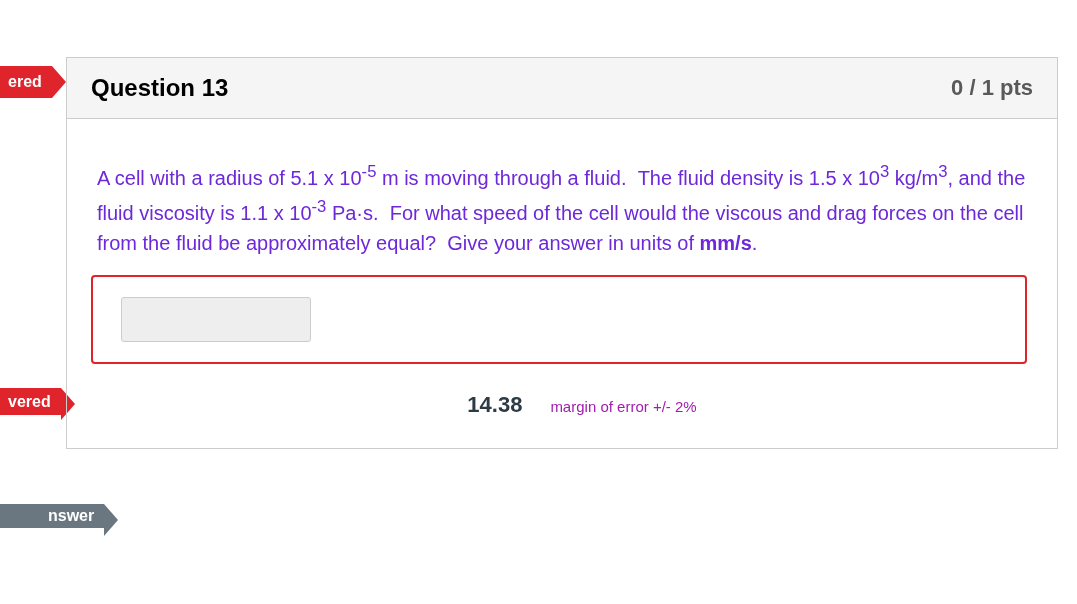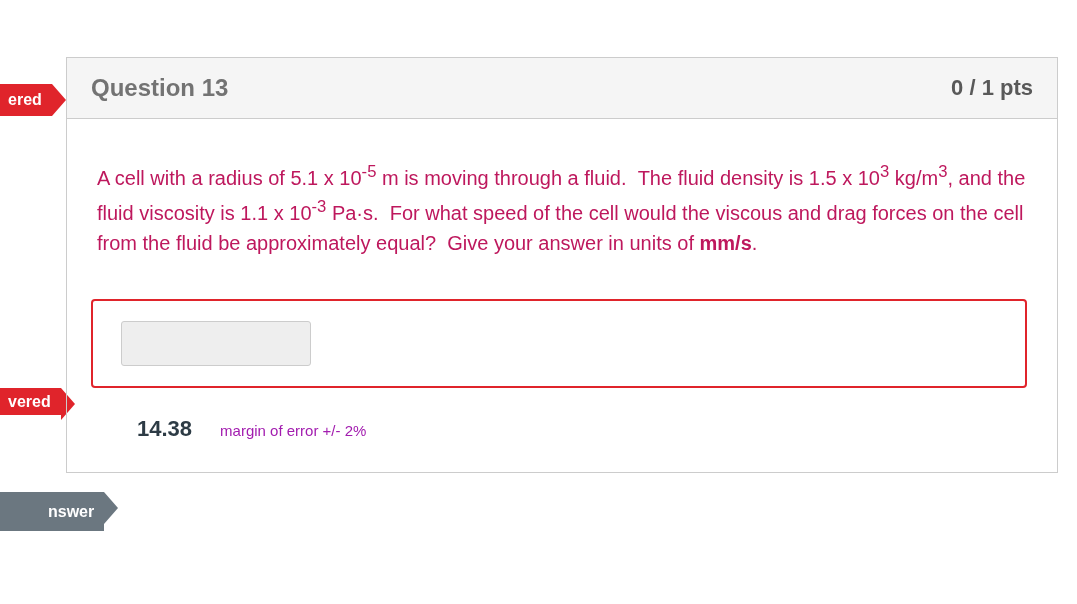--- a/index.html
+++ b/index.html
@@ -26,36 +26,36 @@
       background: #f5f5f5;
       border-bottom: 1px solid #ccc;
       padding: 16px 24px;
       display: flex;
       justify-content: space-between;
       align-items: center;
     }
     .question-title {
       font-size: 24px;
       font-weight: 700;
-      color: #737373;
+      color: #000000;
     }
     .question-points {
       font-size: 22px;
       font-weight: 700;
       color: #595959;
       margin-left: 28px;
     }
     .question-body {
       padding: 40px 30px 30px 30px;
     }
     .question-text {
       font-size: 20px;
       line-height: 1.55;
-      color: #be185d;
-      margin-bottom: 40px;
+      color: #6d28d9;
+      margin-bottom: 16px;
     }
     .answer-box-outer {
       border: 2px solid #e0242b;
       border-radius: 4px;
       padding: 20px 28px;
       margin-left: -6px;
       margin-bottom: 28px;
     }
     .answer-input {
       width: 190px;
@@ -65,20 +65,21 @@
       border-radius: 3px;
       font-size: 18px;
       padding: 0 10px;
       color: #2d3b45;
     }
     .answer-row {
       display: flex;
       align-items: baseline;
       gap: 28px;
       margin-left: 40px;
+      justify-content: center;
     }
     .correct-answer-value {
       font-size: 22px;
       font-weight: 700;
       color: #2d3b45;
     }
     .margin-text {
       font-size: 15px;
       color: #a21caf;
     }
@@ -109,25 +110,25 @@
       border-top: 16px solid transparent;
       border-bottom: 16px solid transparent;
       border-left: 14px solid;
     }
     .tag-red .tag-arrow {
       border-left-color: #e0242b;
     }
     .tag-gray .tag-arrow {
       border-left-color: #6b7780;
     }
-    .tag-1 { top: 84px; height: 32px; }
+    .tag-1 { top: 66px; height: 32px; }
     .tag-1 .tag-arrow { border-top-width: 16px; border-bottom-width: 16px; }
     .tag-2 { top: 388px; height: 27px; }
     .tag-2 .tag-arrow { border-top-width: 16px; border-bottom-width: 16px; }
-    .tag-3 { top: 492px; height: 39px; padding-left: 48px; }
+    .tag-3 { top: 504px; height: 24px; padding-left: 48px; }
     .tag-3 .tag-arrow { border-top-width: 16px; border-bottom-width: 16px; }
   </style>
 </head>
 <body>
 
 <div class="tag tag-red tag-1">
   <span>ered</span>
   <span class="tag-arrow"></span>
 </div>
 

